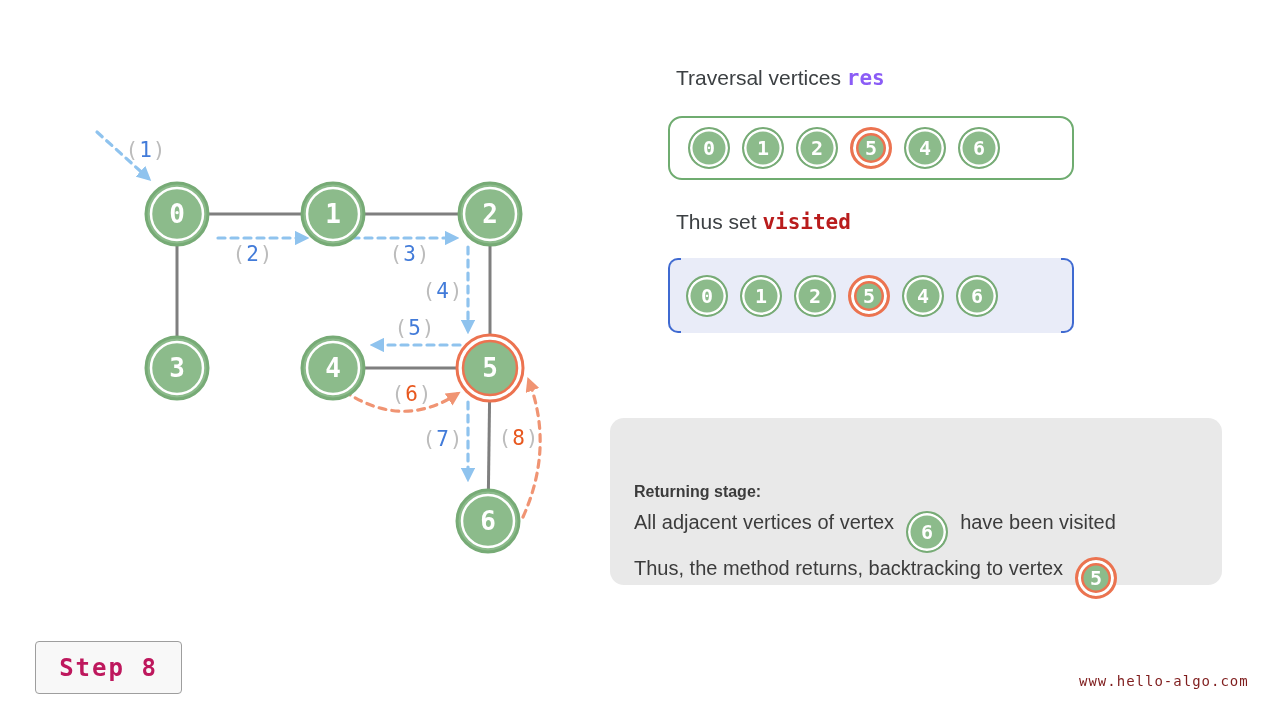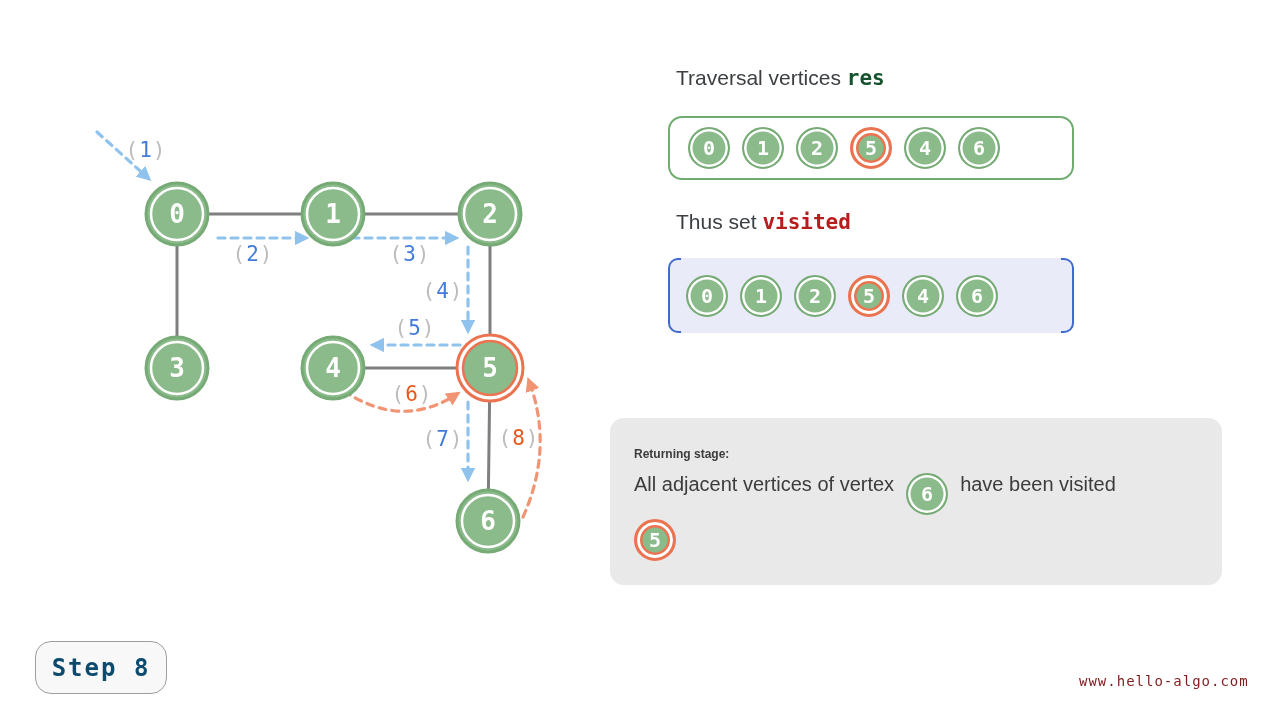--- a/index.html
+++ b/index.html
@@ -21,21 +21,21 @@
   .v-hl-inner { fill:#8cbb8b; stroke:#ec7350; stroke-width:2.5; }
   .v-label { fill:#ffffff; font:700 26px "DejaVu Sans Mono", monospace; text-anchor:middle; }
   .step-label { font:500 21px "DejaVu Sans Mono", monospace; text-anchor:middle; letter-spacing:1px; }
   .paren { fill:#bcbcbc; }
   .num-blue { fill:#427bd9; }
   .num-orange { fill:#e8581f; }
 
   
   .panel-title { position:absolute; font-size:21px; color:#3c4043; white-space:nowrap; }
   .panel-title .code { font:700 21px "DejaVu Sans Mono", monospace; }
-  .code-green { color:#14532d; }
+  .code-green { color:#8b5cf6; }
   .code-blue  { color:#b91c1c; }
 
   .seq-box {
     position:absolute; left:668px; top:116px; width:406px; height:64px;
     border:2px solid #6fac70; border-radius:14px; background:#ffffff;
     display:flex; align-items:center; gap:12px; padding-left:18px;
   }
   .visited-box {
     position:absolute; left:668px; top:258px; width:406px; height:75px;
     background:#e9ecf8; border-radius:10px;
@@ -56,28 +56,28 @@
     border:3px solid #ec7350;
     box-shadow: inset 0 0 0 3px #ffffff, inset 0 0 0 5.5px #ec7350;
   }
 
   .info-panel {
     position:absolute; left:610px; top:418px; width:612px; height:167px;
     background:#e9e9e9; border-radius:14px;
     padding:17px 24px 0 24px;
     color:#3c3c3c;
   }
-  .info-heading { font-size:12px; font-weight:700; height:38px; display:flex; align-items:center; }
+  .info-heading { font-size:16px; font-weight:700; height:38px; display:flex; align-items:center;margin-top:38px; }
   .info-line { display:flex; align-items:flex-start; gap:12px; font-size:20px; height:46px; white-space:nowrap; }
 
   .step-badge {
-    position:absolute; left:35px; top:641px; width:132px; height:53px;
-    background:#f8f8f8; border:1.5px solid #9e9e9e; border-radius:16px;
+    position:absolute; left:35px; top:641px; width:147px; height:53px;
+    background:#f8f8f8; border:1.5px solid #9e9e9e; border-radius:4px;
     display:flex; align-items:center; justify-content:center;
-    font:700 24px "DejaVu Sans Mono", monospace; color:#0c4a6e; letter-spacing:2px;
+    font:700 24px "DejaVu Sans Mono", monospace; color:#be185d; letter-spacing:2px;
   }
   .watermark {
     position:absolute; left:1079px; top:673px;
     font:400 14px "DejaVu Sans Mono", monospace; color:#7f1d1d; letter-spacing:1px;
   }
 </style>
 </head>
 <body>
 
 <svg id="graph-svg" width="620" height="620" viewBox="0 0 620 620">
@@ -217,20 +217,21 @@
 <div class="info-panel">
   <div class="info-heading">Returning stage:</div>
   <div class="info-line">
     <span>All adjacent vertices of vertex</span>
     <span class="chip">
         <span>6</span>
       </span>
     <span>have been visited</span>
   </div>
   <div class="info-line">
+    <span>Thus, the method returns, backtracking to vertex</span>
     <span class="chip hl">
         <span>5</span>
       </span>
   </div>
 </div>
 
 <div class="step-badge">Step 8</div>
 <div class="watermark">www.hello-algo.com</div>
 
 </body></html>

